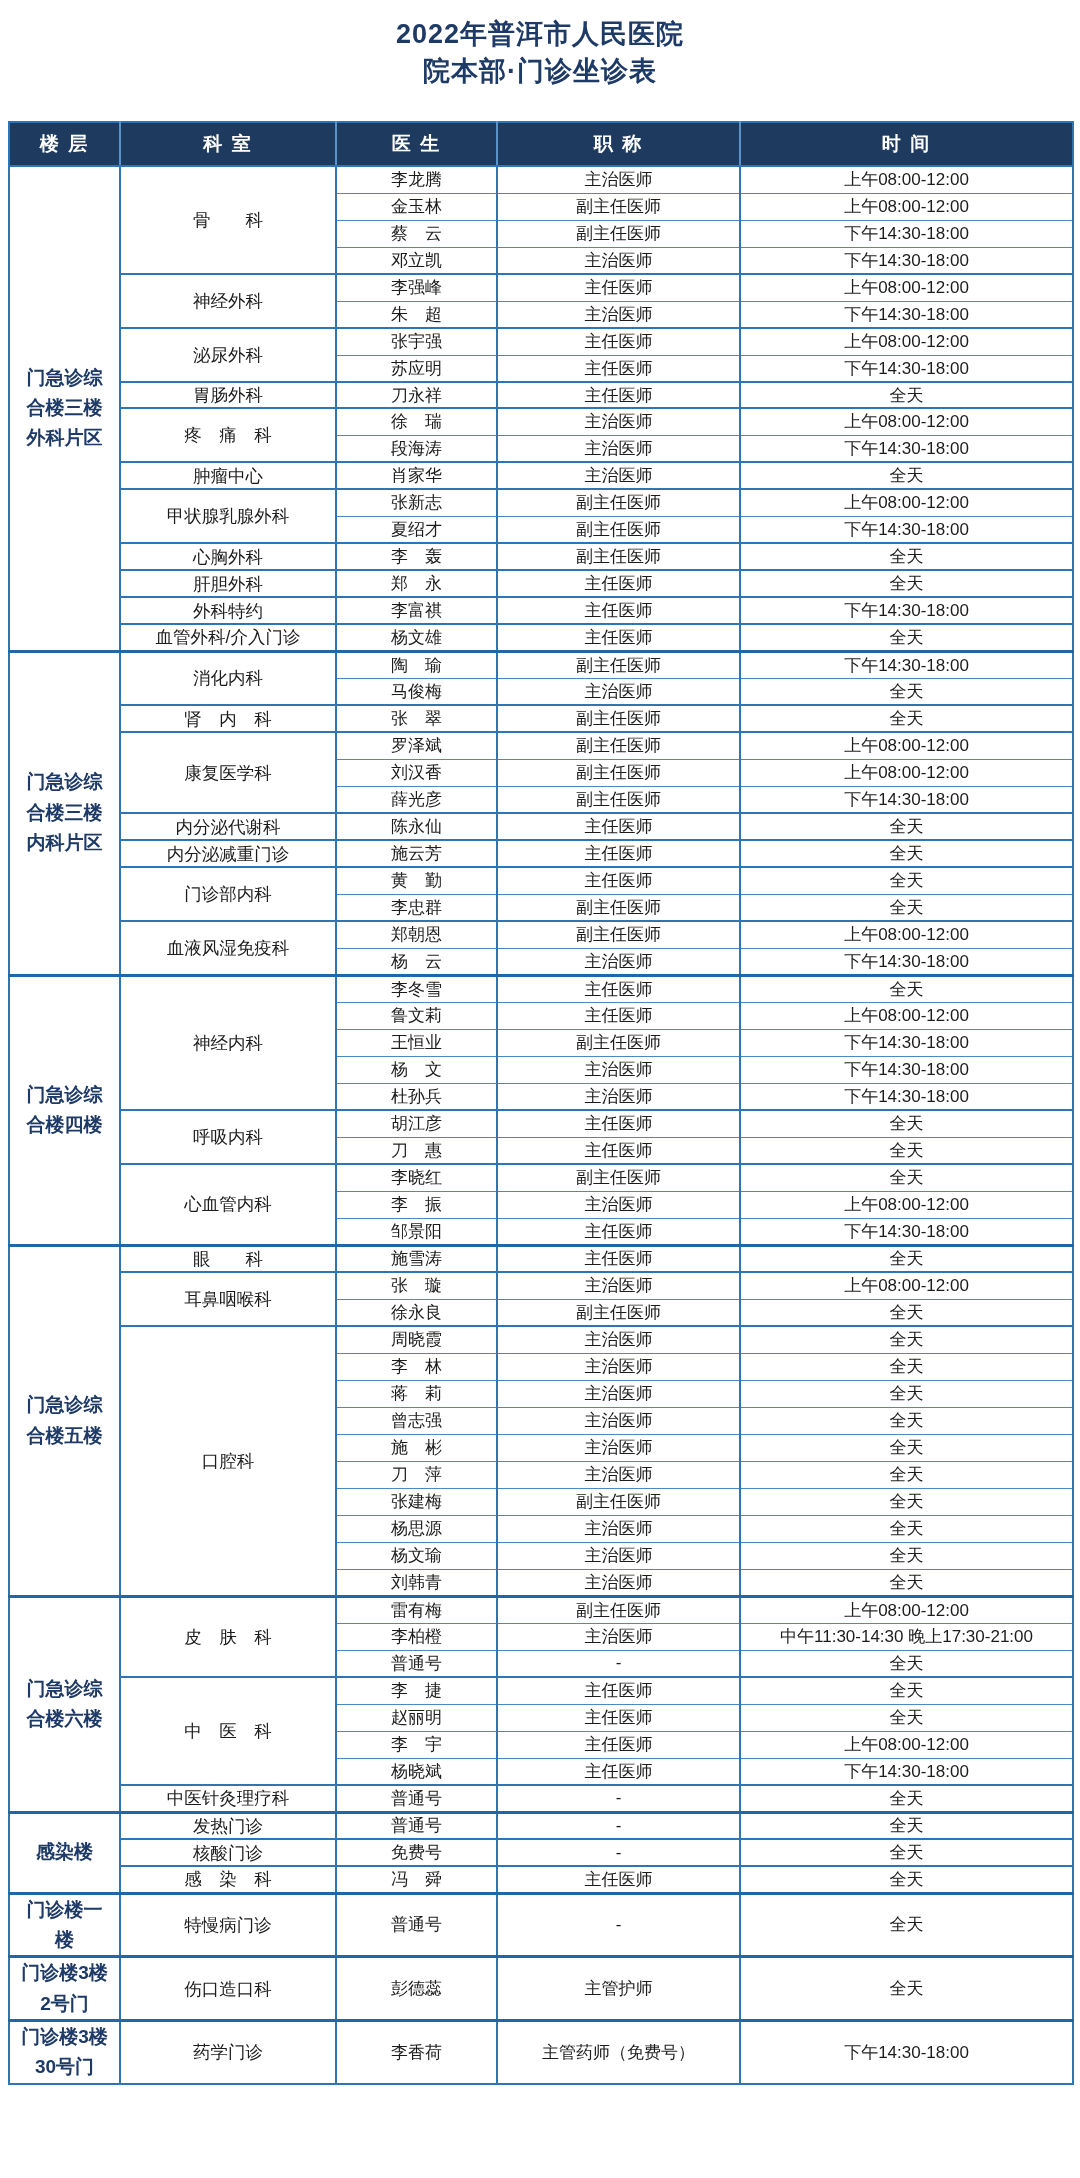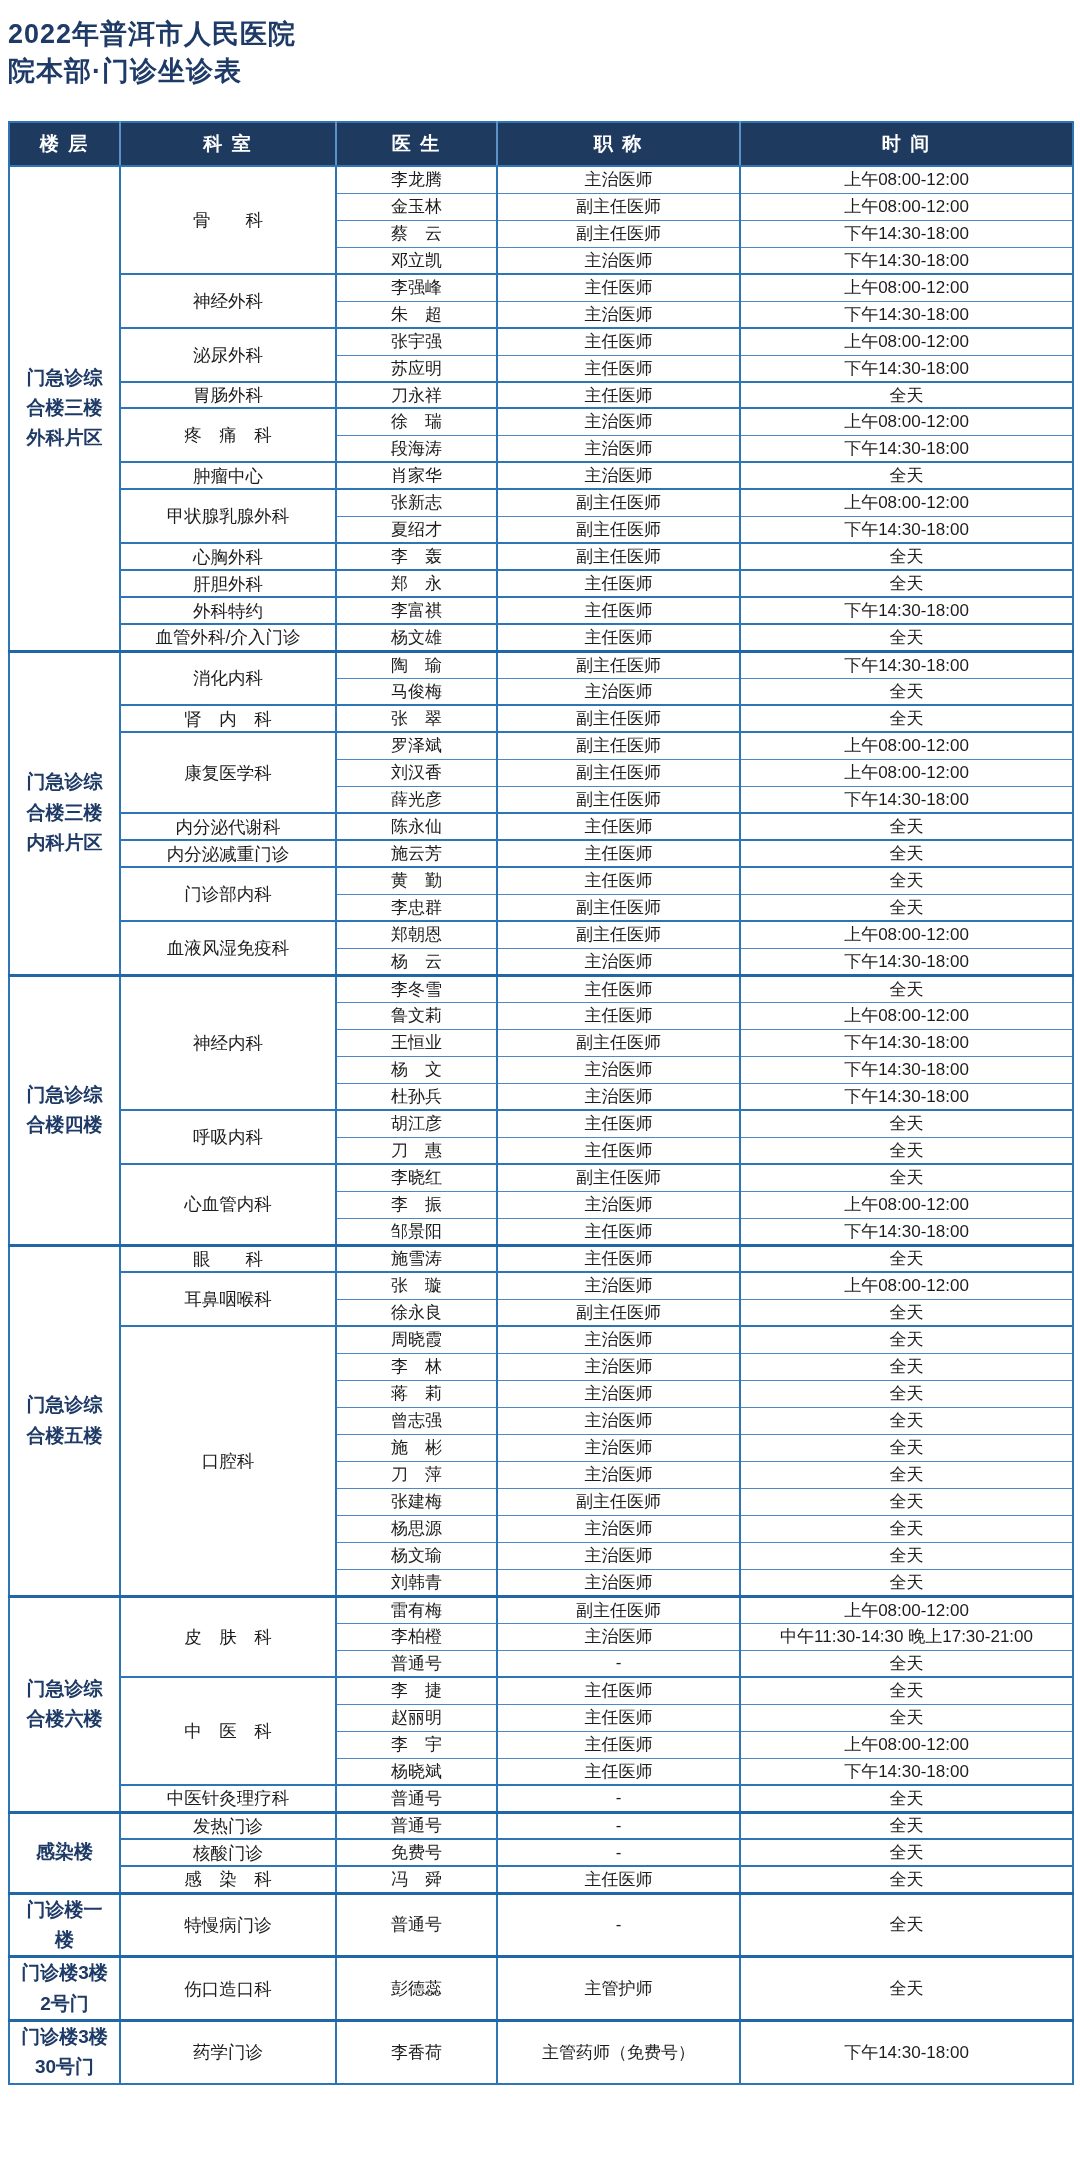--- a/index.html
+++ b/index.html
@@ -1,19 +1,19 @@
 <!DOCTYPE html>
 <html><head>
 <meta charset="utf-8">
 <style>
   html, body { margin:0; padding:0; background:#ffffff; }
   body { font-family:"Liberation Sans","DejaVu Sans",sans-serif; }
   .card { width:1064px; margin:0 auto; padding-top:8px; padding-bottom:24px; }
 
-  .title-block { padding:8px 0 28px 0; background:#ffffff; }
+  .title-block { text-align:center; padding:8px 0 28px 0; background:#ffffff; }
   .title-line { color:#1e3a66; font-weight:bold; font-size:27px; line-height:37px; letter-spacing:1px; }
 
   .date-bar { background:#1f3a5f; border:2px solid #2e75b6; border-bottom:none; height:38px;
               display:flex; align-items:center; justify-content:center;
               color:#ffffff; font-weight:bold; font-size:20px; }
   .date-bar .lbl { margin-right:10px; }
   .date-bar .wd  { margin-left:58px; }
 
   table.schedule { width:100%; border-collapse:collapse; table-layout:fixed;
                    margin-top:3px; border:2.5px solid #2e75b6; }

